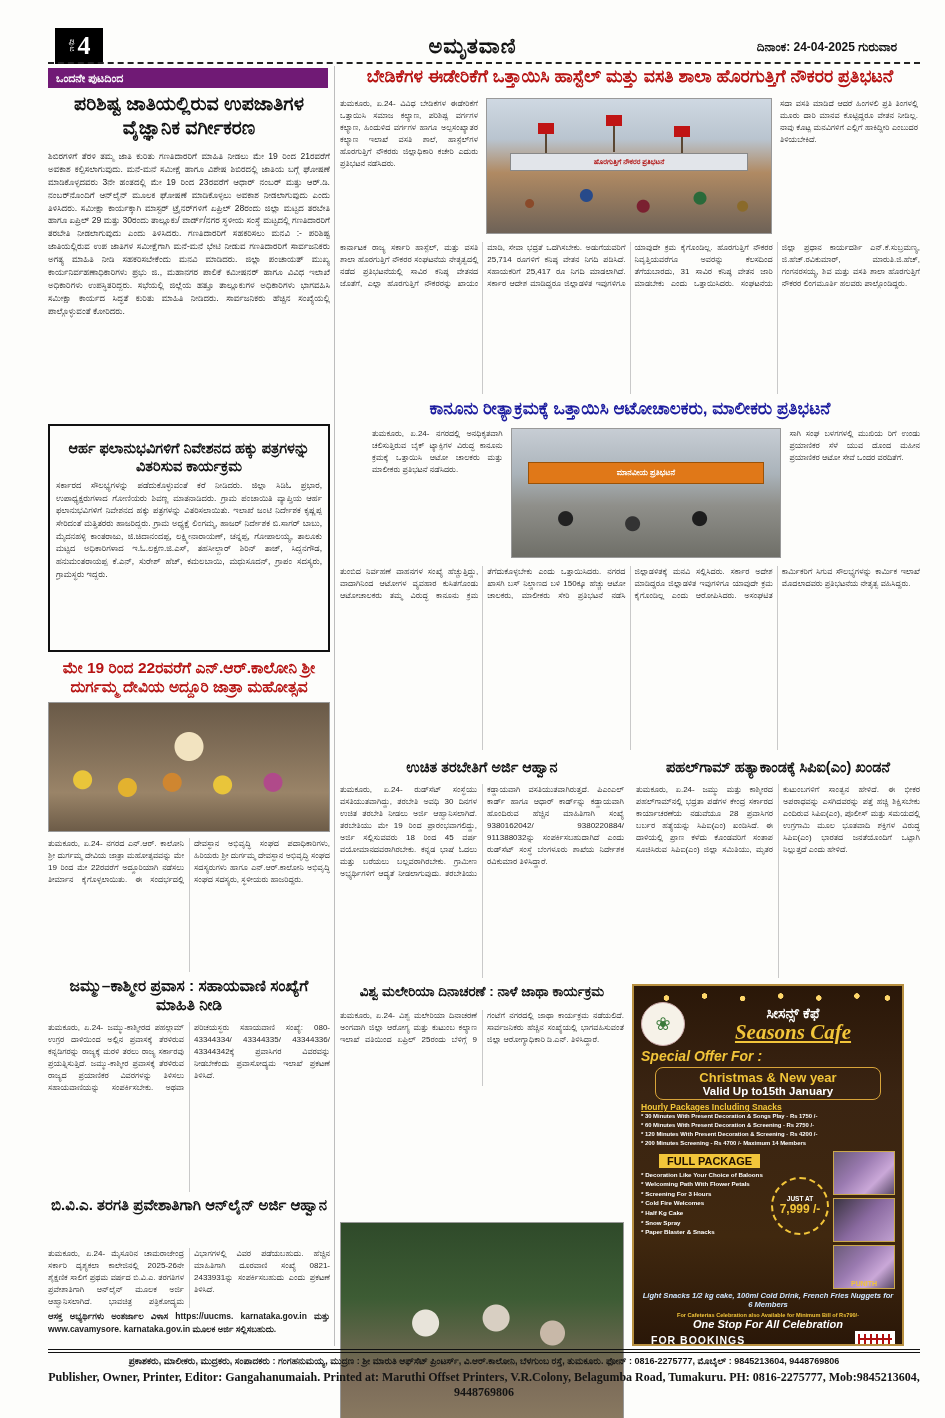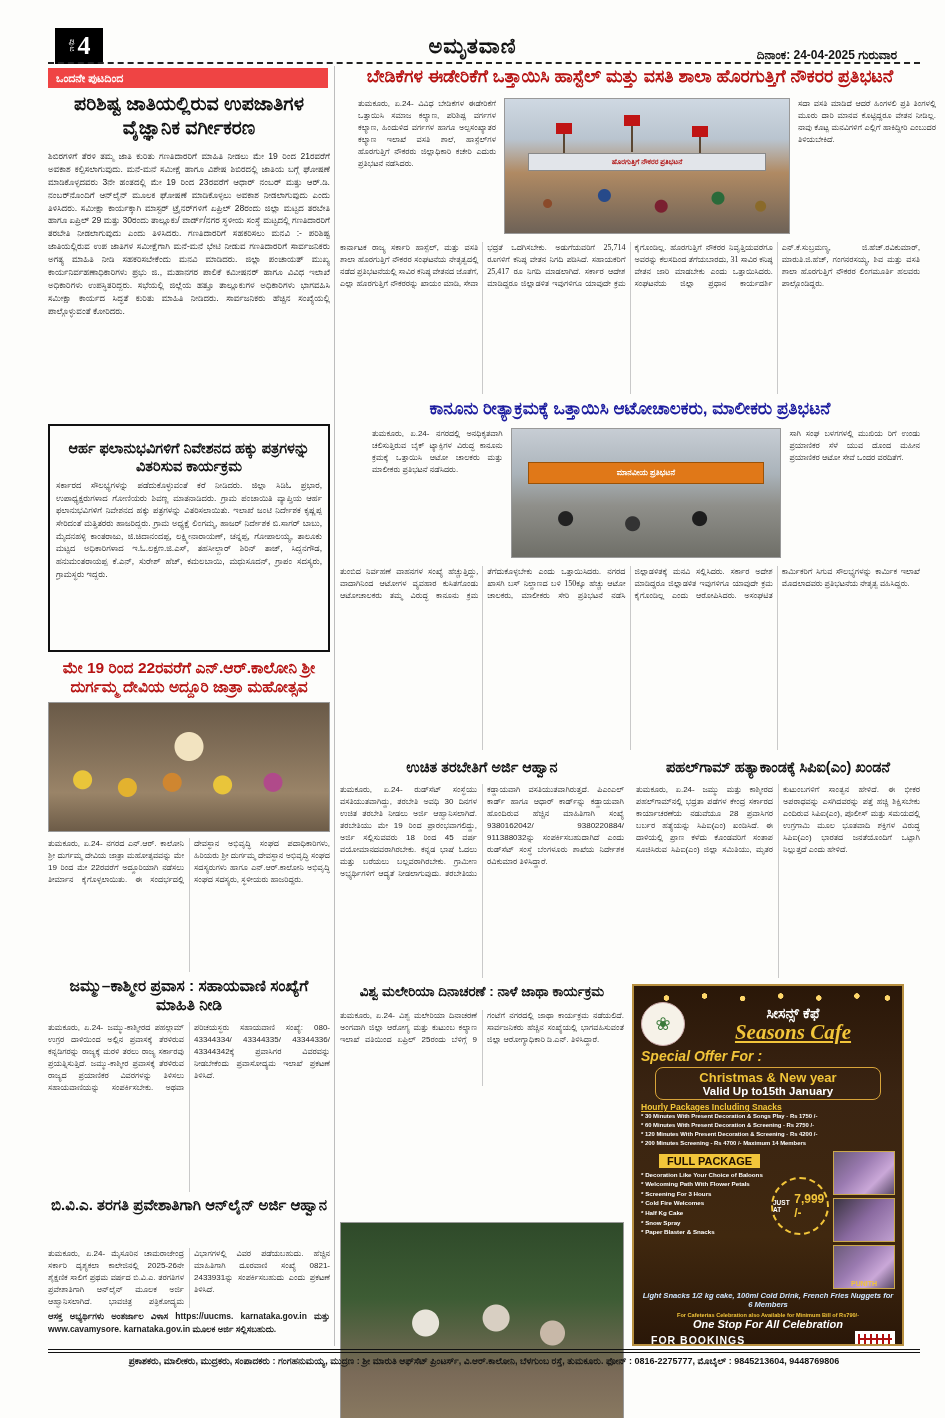--- a/index.html
+++ b/index.html
@@ -9,31 +9,31 @@
     position:relative; width:945px; height:1418px; margin:0 auto;
     background:#fdfdfb; color:#141414; overflow:hidden;
   }
   
   .pagebox { position:absolute; left:55px; top:28px; width:48px; height:36px;
     background:#000; color:#fff; display:flex; align-items:center; justify-content:center; gap:2px; }
   .pagebox .pl { font-size:8px; line-height:1; writing-mode:vertical-rl; letter-spacing:1px; }
   .pagebox .pn { font-size:26px; font-weight:bold; font-family:"Liberation Serif", serif; }
   .masthead { position:absolute; left:0; right:0; top:34px; text-align:center;
     font-size:21px; font-weight:bold; letter-spacing:1px; }
-  .dateline-top { position:absolute; right:48px; top:48px; font-size:12px; font-weight:bold; }
+  .dateline-top { position:absolute; right:48px; top:40px; font-size:12px; font-weight:bold; }
   .dashed-rule { position:absolute; left:48px; right:25px; top:62px; border-top:2px dashed #222; }
   
-  .tagbox { position:absolute; left:48px; top:68px; width:280px; height:20px; background:#ef4444;
+  .tagbox { position:absolute; left:48px; top:68px; width:280px; height:20px; background:#701a75;
     color:#fff; font-size:11px; font-weight:bold; display:flex; align-items:center; padding-left:8px; }
   .head { font-weight:bold; text-align:center; line-height:1.25; color:#111; }
   .red  { color:#b61312; }
   .blue { color:#1b1b9e; }
   .bt { font-size:8px; line-height:1.5; text-align:justify; color:#1c1c1c; overflow:hidden; }
   .cols-2 { column-count:2; column-gap:10px; column-rule:1px solid #c9c9c9; }
-  .cols-4 { column-count:4; column-gap:9px;  column-rule:1px solid #c9c9c9;font-family:Liberation Serif, serif; }
+  .cols-4 { column-count:4; column-gap:9px;  column-rule:1px solid #c9c9c9; }
   .abs { position:absolute; }
   .vline { position:absolute; width:0; border-left:1px solid #bdbdbd; }
   .photo { position:relative; overflow:hidden; border:1px solid #999; }
   
   .ph-protest { background:
       radial-gradient(circle at 15% 78%, #8a4a2a 4px, transparent 5px),
       radial-gradient(circle at 35% 72%, #274a8a 6px, transparent 7px),
       radial-gradient(circle at 55% 80%, #7a2030 6px, transparent 7px),
       radial-gradient(circle at 75% 74%, #2a6a3a 6px, transparent 7px),
       radial-gradient(circle at 90% 80%, #8a6a2a 5px, transparent 6px),
@@ -89,21 +89,21 @@
   .ad-box { border:1px solid #d8a43a; border-radius:8px; margin:3px 14px 2px; padding:2px; text-align:center; }
   .ad-box .l1 { color:#f2c53a; font-size:13px; font-weight:bold; }
   .ad-box .l2 { color:#fff; font-size:11.5px; font-weight:bold; }
   .ad-sub { color:#f2c53a; font-size:8.5px; font-weight:bold; text-decoration:underline; margin-top:1px; }
   .ad-pkg { font-size:5.9px; font-weight:bold; color:#fff; line-height:1.55; }
   .ad-mid { display:flex; gap:4px; margin-top:2px; }
   .ad-mid-left { flex:1 1 auto; }
   .fullpkg { display:inline-block; background:#f2c53a; color:#201000; font-size:11px; font-weight:bold; padding:1px 8px; margin:1px 0 2px 18px; }
   .ad-items { font-size:6.2px; font-weight:bold; color:#fff; line-height:1.55; }
   .burst { width:58px; height:58px; border-radius:50%; border:2px dashed #f2c53a; flex:0 0 auto;
-    display:flex; flex-direction:row; align-items:center; justify-content:center; margin-top:26px; }
+    display:flex; flex-direction:column; align-items:center; justify-content:center; margin-top:26px; }
   .burst .b1 { font-size:6.5px; color:#fff; font-weight:bold; }
   .burst .b2 { font-size:12px; color:#f2c53a; font-weight:bold; }
   .ad-rail { width:62px; flex:0 0 auto; display:flex; flex-direction:column; gap:3px; }
   .thumb { height:44px; border:1px solid #caa84a; background:linear-gradient(135deg,#6a5a78 0%,#9a7ab0 40%,#caa8d8 70%,#5a4a68 100%); position:relative; }
   .thumb.t2 { background:linear-gradient(135deg,#3a3440 0%,#8a6aa0 50%,#c0a0d0 100%); }
   .thumb .punith { position:absolute; bottom:1px; left:0; right:0; text-align:center; color:#f2c53a; font-size:7px; font-weight:bold; }
   .ad-snacks { font-size:7.6px; font-weight:bold; font-style:italic; color:#cfe6ff; text-align:center; line-height:1.3; margin-top:2px; }
   .ad-note { font-size:5.6px; font-weight:bold; color:#f2c53a; text-align:center; margin-top:2px; }
   .ad-onestop { font-size:11px; font-weight:bold; font-style:italic; color:#fff; text-align:center; }
   .ad-book-row { display:flex; align-items:center; gap:6px; margin-top:1px; }
@@ -152,21 +152,21 @@
 
   <div class="abs head" style="left:48px; top:976px; width:282px; font-size:15.5px;">ಜಮ್ಮು–ಕಾಶ್ಮೀರ ಪ್ರವಾಸ : ಸಹಾಯವಾಣಿ ಸಂಖ್ಯೆಗೆ ಮಾಹಿತಿ ನೀಡಿ</div>
   <div class="abs bt cols-2" style="left:48px; top:1022px; width:282px; height:170px;">ತುಮಕೂರು, ಏ.24- ಜಮ್ಮು-ಕಾಶ್ಮೀರದ ಪಹಲ್ಗಾಮ್ ಉಗ್ರರ ದಾಳಿಯಿಂದ ಅಲ್ಲಿನ ಪ್ರವಾಸಕ್ಕೆ ತೆರಳಿರುವ ಕನ್ನಡಿಗರನ್ನು ರಾಜ್ಯಕ್ಕೆ ಮರಳಿ ತರಲು ರಾಜ್ಯ ಸರ್ಕಾರವು ಪ್ರಯತ್ನಿಸುತ್ತಿದೆ. ಜಮ್ಮು-ಕಾಶ್ಮೀರ ಪ್ರವಾಸಕ್ಕೆ ತೆರಳಿರುವ ರಾಜ್ಯದ ಪ್ರಯಾಣಿಕರ ವಿವರಗಳನ್ನು ತಿಳಿಸಲು ಸಹಾಯವಾಣಿಯನ್ನು ಸಂಪರ್ಕಿಸಬೇಕು. ಅಥವಾ ಪರಿಚಯಸ್ಥರು ಸಹಾಯವಾಣಿ ಸಂಖ್ಯೆ: 080-43344334/ 43344335/ 43344336/ 43344342ಕ್ಕೆ ಪ್ರವಾಸಿಗರ ವಿವರವನ್ನು ನೀಡಬೇಕೆಂದು ಪ್ರವಾಸೋದ್ಯಮ ಇಲಾಖೆ ಪ್ರಕಟಣೆ ತಿಳಿಸಿದೆ.</div>
 
   <div class="abs head" style="left:48px; top:1196px; width:282px; font-size:15px;">ಬಿ.ವಿ.ಎ. ತರಗತಿ ಪ್ರವೇಶಾತಿಗಾಗಿ ಆನ್‌ಲೈನ್ ಅರ್ಜಿ ಆಹ್ವಾನ</div>
   <div class="abs bt cols-2" style="left:48px; top:1248px; width:282px; height:60px;">ತುಮಕೂರು, ಏ.24- ಮೈಸೂರಿನ ಚಾಮರಾಜೇಂದ್ರ ಸರ್ಕಾರಿ ದೃಶ್ಯಕಲಾ ಕಾಲೇಜಿನಲ್ಲಿ 2025-26ನೇ ಶೈಕ್ಷಣಿಕ ಸಾಲಿಗೆ ಪ್ರಥಮ ವರ್ಷದ ಬಿ.ವಿ.ಎ. ತರಗತಿಗಳ ಪ್ರವೇಶಾತಿಗಾಗಿ ಆನ್‌ಲೈನ್ ಮೂಲಕ ಅರ್ಜಿ ಆಹ್ವಾನಿಸಲಾಗಿದೆ. ಭಾವಚಿತ್ರ ಪತ್ರಿಕೋದ್ಯಮ ವಿಭಾಗಗಳಲ್ಲಿ ವಿವರ ಪಡೆಯಬಹುದು. ಹೆಚ್ಚಿನ ಮಾಹಿತಿಗಾಗಿ ದೂರವಾಣಿ ಸಂಖ್ಯೆ 0821-2433931ನ್ನು ಸಂಪರ್ಕಿಸಬಹುದು ಎಂದು ಪ್ರಕಟಣೆ ತಿಳಿಸಿದೆ.</div>
   <div class="abs bt urls" style="left:48px; top:1310px; width:282px; height:36px;">ಆಸಕ್ತ ಅಭ್ಯರ್ಥಿಗಳು ಅಂತರ್ಜಾಲ ವಿಳಾಸ https://uucms. karnataka.gov.in ಮತ್ತು www.cavamysore. karnataka.gov.in ಮೂಲಕ ಅರ್ಜಿ ಸಲ್ಲಿಸಬಹುದು.</div>
 
   <div class="abs head red" style="left:340px; top:66px; width:580px; font-size:17.5px;">ಬೇಡಿಕೆಗಳ ಈಡೇರಿಕೆಗೆ ಒತ್ತಾಯಿಸಿ ಹಾಸ್ಟೆಲ್ ಮತ್ತು ವಸತಿ ಶಾಲಾ ಹೊರಗುತ್ತಿಗೆ ನೌಕರರ ಪ್ರತಿಭಟನೆ</div>
 
-  <div class="abs" style="left:340px; top:98px; width:580px; height:138px; display:flex; gap:8px;margin-left:18px;">
+  <div class="abs" style="left:340px; top:98px; width:580px; height:138px; display:flex; gap:8px;">
     <div class="bt" style="width:138px; height:138px;">ತುಮಕೂರು, ಏ.24- ವಿವಿಧ ಬೇಡಿಕೆಗಳ ಈಡೇರಿಕೆಗೆ ಒತ್ತಾಯಿಸಿ ಸಮಾಜ ಕಲ್ಯಾಣ, ಪರಿಶಿಷ್ಟ ವರ್ಗಗಳ ಕಲ್ಯಾಣ, ಹಿಂದುಳಿದ ವರ್ಗಗಳ ಹಾಗೂ ಅಲ್ಪಸಂಖ್ಯಾತರ ಕಲ್ಯಾಣ ಇಲಾಖೆ ವಸತಿ ಶಾಲೆ, ಹಾಸ್ಟೆಲ್‌ಗಳ ಹೊರಗುತ್ತಿಗೆ ನೌಕರರು ಜಿಲ್ಲಾಧಿಕಾರಿ ಕಚೇರಿ ಎದುರು ಪ್ರತಿಭಟನೆ ನಡೆಸಿದರು.</div>
     <div class="photo ph-protest" style="width:286px; height:136px;">
       <span class="flag" style="left:18%; top:18%;"></span>
       <span class="flag" style="left:42%; top:12%;"></span>
       <span class="flag" style="left:66%; top:20%;"></span>
       <span class="banner-strip" style="top:40%;">ಹೊರಗುತ್ತಿಗೆ ನೌಕರರ ಪ್ರತಿಭಟನೆ</span>
     </div>
     <div class="bt" style="width:138px; height:138px;">ಸದಾ ವಸತಿ ಮಾಡಿದೆ ಆದರೆ ಹಿಂಗಳಲಿ ಪ್ರತಿ ತಿಂಗಳಲ್ಲಿ ಮೂರು ದಾರಿ ಮಾನವ ಕೊಟ್ಟಿದ್ದರೂ ವೇತನ ನೀಡಿಲ್ಲ. ನಾವು ಕೊಟ್ಟ ಮನವಿಗಳಿಗೆ ಎಲ್ಲಿಗೆ ಹಾಕಿದ್ದೀರಿ ಎಂಬುದರ ತಿಳಿಯಬೇಕಿದೆ.</div>
   </div>
   <div class="abs bt cols-4" style="left:340px; top:242px; width:580px; height:152px;">ಕಾರ್ನಾಟಕ ರಾಜ್ಯ ಸರ್ಕಾರಿ ಹಾಸ್ಟೆಲ್, ಮತ್ತು ವಸತಿ ಶಾಲಾ ಹೊರಗುತ್ತಿಗೆ ನೌಕರರ ಸಂಘಟನೆಯ ನೇತೃತ್ವದಲ್ಲಿ ನಡೆದ ಪ್ರತಿಭಟನೆಯಲ್ಲಿ ಸಾವಿರ ಕನಿಷ್ಠ ವೇತನದ ಜೊತೆಗೆ, ಎಲ್ಲಾ ಹೊರಗುತ್ತಿಗೆ ನೌಕರರನ್ನು ಖಾಯಂ ಮಾಡಿ, ಸೇವಾ ಭದ್ರತೆ ಒದಗಿಸಬೇಕು. ಅಡುಗೆಯವರಿಗೆ 25,714 ರೂಗಳಿಗೆ ಕನಿಷ್ಠ ವೇತನ ನಿಗದಿ ಪಡಿಸಿದೆ. ಸಹಾಯಕರಿಗೆ 25,417 ರೂ ನಿಗದಿ ಮಾಡಲಾಗಿದೆ. ಸರ್ಕಾರ ಆದೇಶ ಮಾಡಿದ್ದರೂ ಜಿಲ್ಲಾಡಳಿತ ಇವುಗಳಿಗೂ ಯಾವುದೇ ಕ್ರಮ ಕೈಗೊಂಡಿಲ್ಲ. ಹೊರಗುತ್ತಿಗೆ ನೌಕರರ ನಿವೃತ್ತಿಯವರೆಗೂ ಅವರನ್ನು ಕೆಲಸದಿಂದ ತೆಗೆಯಬಾರದು, 31 ಸಾವಿರ ಕನಿಷ್ಠ ವೇತನ ಜಾರಿ ಮಾಡಬೇಕು ಎಂದು ಒತ್ತಾಯಿಸಿದರು. ಸಂಘಟನೆಯ ಜಿಲ್ಲಾ ಪ್ರಧಾನ ಕಾರ್ಯದರ್ಶಿ ಎನ್.ಕೆ.ಸುಬ್ರಮಣ್ಯ, ಜಿ.ಹೆಚ್.ರವಿಕುಮಾರ್, ಮಾರುತಿ.ಜಿ.ಹೆಚ್, ಗಂಗನರಸಯ್ಯ, ಶಿವ ಮತ್ತು ವಸತಿ ಶಾಲಾ ಹೊರಗುತ್ತಿಗೆ ನೌಕರರ ಲಿಂಗಮೂರ್ತಿ ಹಲವರು ಪಾಲ್ಗೊಂಡಿದ್ದರು.</div>
@@ -250,14 +250,15 @@
       <div class="qr">
           <div class="qr-in"></div>
         </div>
     </div>
 
   </div>
 
   <div class="foot-rule1"></div>
   <div class="foot-rule2"></div>
   <div class="foot-kn">ಪ್ರಕಾಶಕರು, ಮಾಲೀಕರು, ಮುದ್ರಕರು, ಸಂಪಾದಕರು : ಗಂಗಹನುಮಯ್ಯ, ಮುದ್ರಣ : ಶ್ರೀ ಮಾರುತಿ ಆಫ್‌ಸೆಟ್ ಪ್ರಿಂಟರ್ಸ್, ವಿ.ಆರ್.ಕಾಲೋನಿ, ಬೆಳಗುಂಬ ರಸ್ತೆ, ತುಮಕೂರು. ಫೋನ್ : 0816-2275777,  ಮೊಬೈಲ್ : 9845213604, 9448769806</div>
+  <div class="foot-en">Publisher, Owner, Printer, Editor: Gangahanumaiah. Printed at: Maruthi Offset Printers, V.R.Colony, Belagumba Road, Tumakuru. PH: 0816-2275777,  Mob:9845213604, 9448769806</div>
 
 </div>
 
 </body></html>

